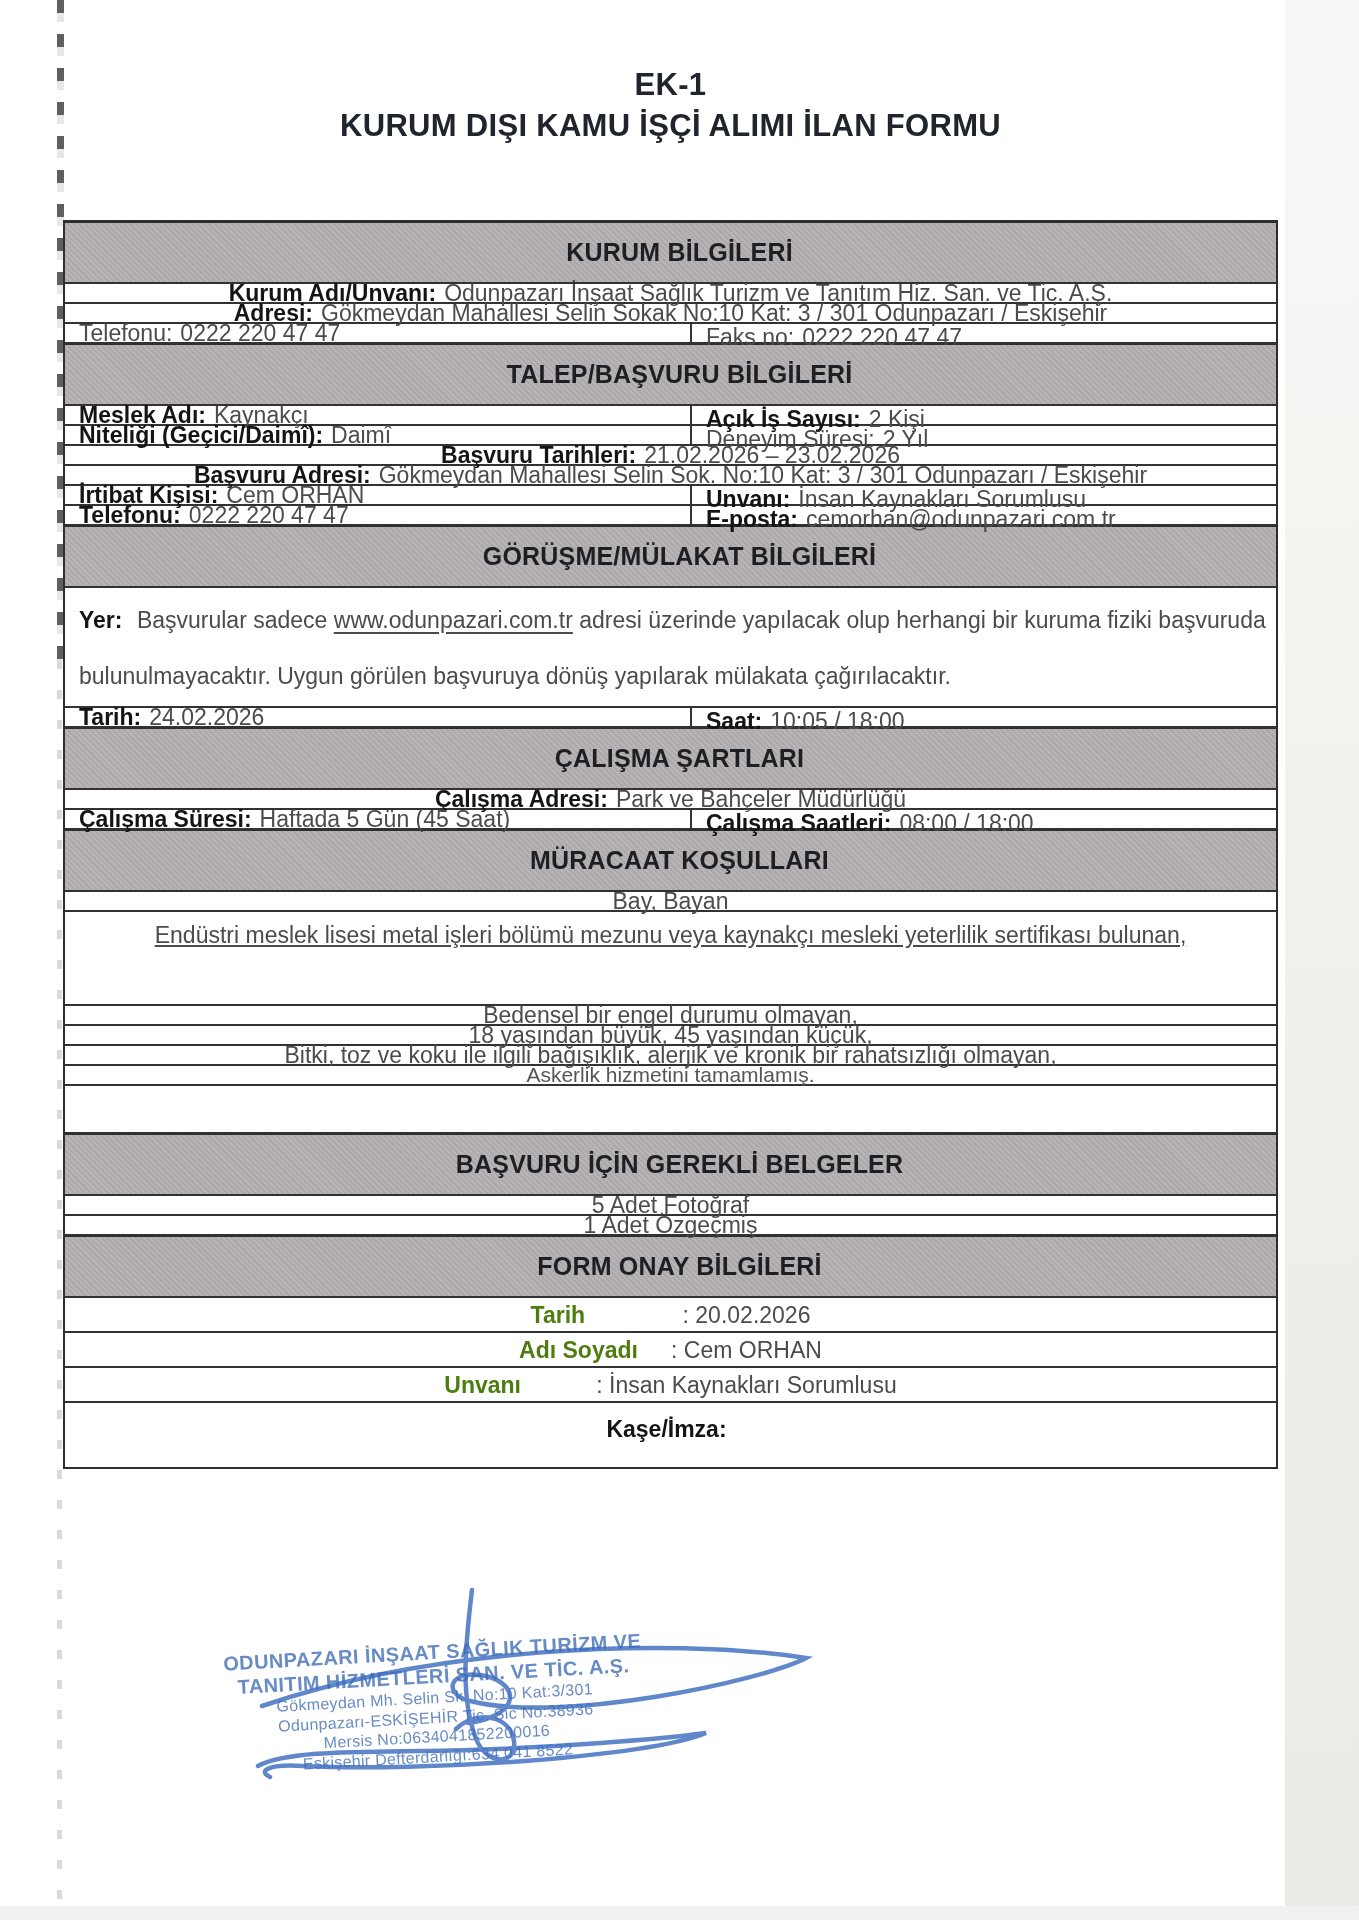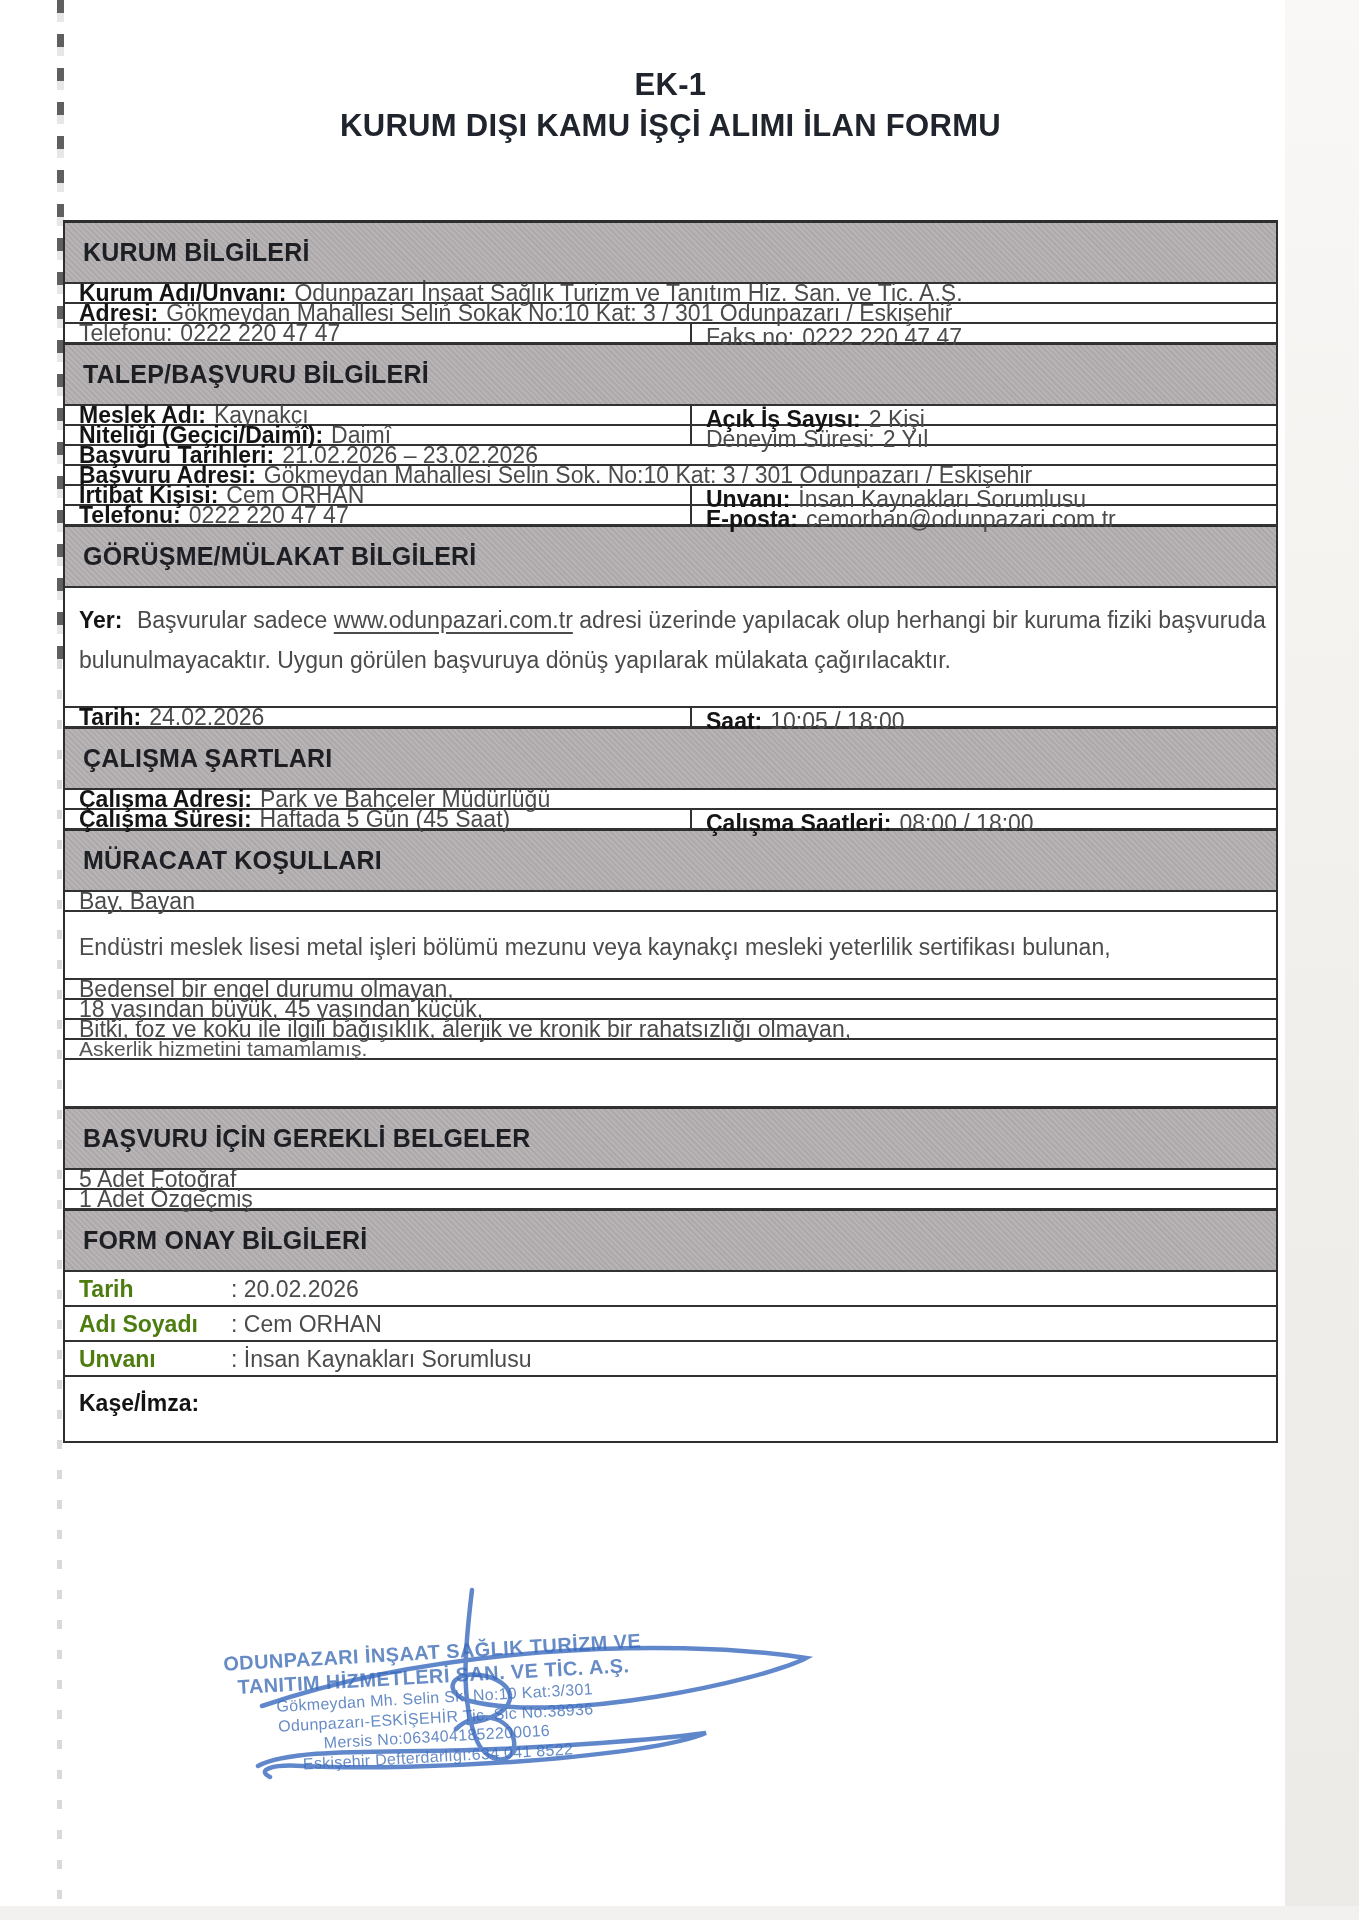--- a/index.html
+++ b/index.html
@@ -45,42 +45,43 @@
     box-sizing:border-box;
     background:#fff;
     color:#4b4b4b;
     font-size:23px;
   }
   .trow{
     box-sizing:border-box;
     border-bottom:2px solid #323232;
     display:flex;align-items:center;
     background:#fff;
+    justify-content:center;
   }
   .trow:last-child{border-bottom:none;}
   .sec{
     height:62px;
     background:#b4b0b1;
     background-image:repeating-linear-gradient(45deg,rgba(255,255,255,.05) 0 2px,rgba(0,0,0,.04) 2px 4px);
     border-top:1px solid #2e2e2e;
     font-weight:bold;color:#1d1f24;font-size:25px;letter-spacing:.2px;
     padding-left:18px;
   }
   .r{height:20px;}
-  .r-tall{height:68px;align-items:flex-start;padding-top:16px;}
+  .r-tall{height:94px;align-items:flex-start;padding-top:4px;text-decoration:underline;}
   .r-yer{height:120px;align-items:flex-start;}
   .r-empty{height:48px;}
   .r-onay{height:35px;}
   .r-kase{height:64px;align-items:flex-start;padding-top:10px;}
   .cell{padding:1px 14px;box-sizing:border-box;line-height:30px;}
   .c1{width:597px;align-self:stretch;display:flex;align-items:center;border-right:2px solid #323232;}
   .c1{padding:1px 14px;}
   .c2{flex:1;padding:1px 14px;display:flex;align-items:center;margin-top:8px;}
   .r-tall .cell{line-height:35px;padding-top:2px;}
-  .r-yer .cell{line-height:40px;padding-top:12px;padding-right:10px;}
+  .r-yer .cell{line-height:56px;padding-top:4px;padding-right:10px;}
   .lbl{font-weight:bold;color:#141414;margin-right:8px;}
   .plain{color:#4b4b4b;font-weight:normal;margin-right:8px;}
   .val{color:#4b4b4b;}
   .small{font-size:21px;color:#565656;}
   .link{text-decoration:underline;text-underline-offset:4px;}
   .onay-lbl{font-weight:bold;color:#4d7c0f;display:inline-block;width:152px;}
   
   .stamp{
     position:absolute;left:190px;top:1640px;width:490px;
     transform:rotate(-3.2deg);

